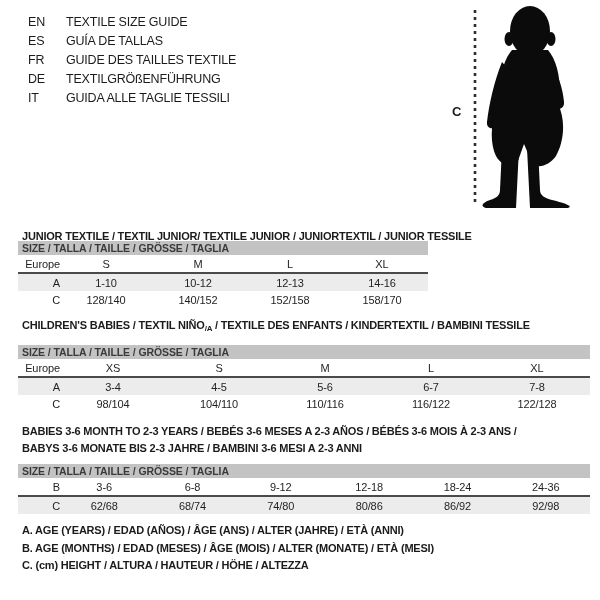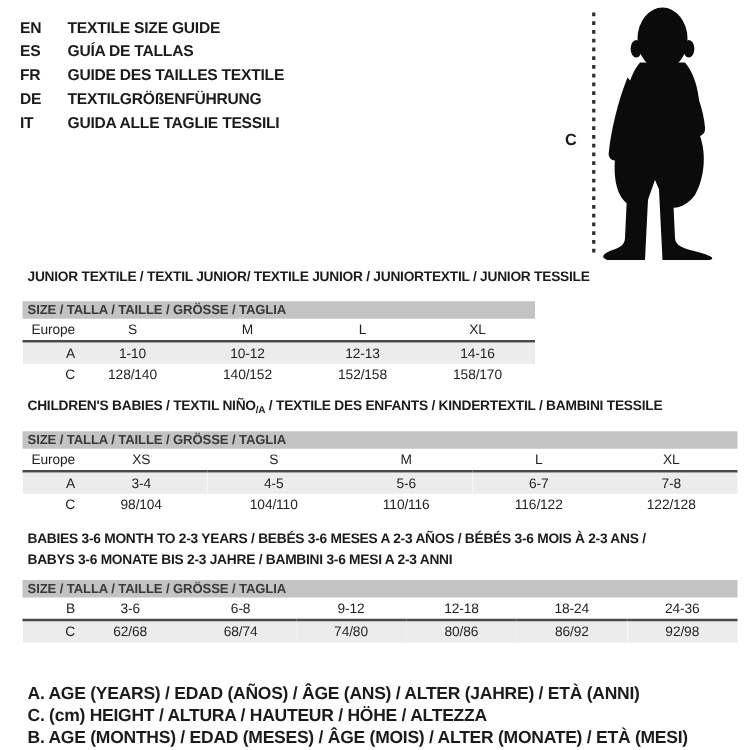--- a/index.html
+++ b/index.html
@@ -3,42 +3,42 @@
 <meta charset="utf-8">
 <style>
   html,body{margin:0;padding:0;background:#fff;}
   .canvas{
     position:relative;width:600px;height:600px;background:#fff;overflow:hidden;
     font-family:"Liberation Sans","DejaVu Sans",sans-serif;
     color:var(--ink,#1b1b1b);
     -webkit-font-smoothing:antialiased;
   }
   
-  .lang-list{position:absolute;left:16px;top:13px;font-weight:bold;font-size:12.5px;line-height:19px;letter-spacing:-0.2px;}
+  .lang-list{position:absolute;left:28px;top:13px;font-weight:normal;font-size:12.5px;line-height:19px;letter-spacing:-0.2px;}
   .lang-row{display:flex;white-space:nowrap;}
   .lang-code{width:38px;flex:0 0 38px;}
   
   .figure{position:absolute;left:450px;top:4px;width:146px;height:206px;}
   .figure svg{position:absolute;left:0;top:0;}
   .c-label{position:absolute;left:2px;top:100px;font-weight:bold;font-size:13px;}
   
   .sec-title{position:absolute;left:22px;font-weight:bold;font-size:11px;letter-spacing:-0.2px;white-space:nowrap;line-height:17px;}
   .sub{font-size:8px;vertical-align:-2px;}
   
   .twrap{position:absolute;left:18px;}
   .size-bar{height:14px;background:var(--bar-bg,#c3c3c3);color:var(--bar-text,#3a3a3a);
     font-size:10.5px;line-height:14px;padding-left:4px;letter-spacing:-0.1px;font-weight:bold;}
   table.size-table{width:100%;border-collapse:collapse;table-layout:fixed;font-size:11px;}
   .size-table td{height:17px;padding:0;text-align:center;color:#1f1f1f;letter-spacing:-0.1px;overflow:hidden;}
   .size-table td.rowlabel{text-align:right;padding-left:4px;}
   .size-table col.labelcol{width:42px;}
   .size-table tr.rule td{border-bottom:2px solid var(--rule,#4a4a4a);}
   .size-table tr.stripe{background:var(--stripe,#ececec);}
   
-  .notes{position:absolute;left:22px;top:546px;font-weight:bold;font-size:14px;line-height:17.5px;letter-spacing:-0.2px;white-space:nowrap;}
+  .notes{position:absolute;left:22px;top:522px;font-weight:bold;font-size:11px;line-height:17.5px;letter-spacing:-0.2px;white-space:nowrap;}
 </style>
 </head>
 <body>
 
 <div class="canvas" style="--bar-bg: #c3c3c3; --bar-text: #3a3a3a; --stripe: #ececec; --rule: #4a4a4a; --ink: #1b1b1b;">
 
   <div class="lang-list">
     <div class="lang-row">
       <span class="lang-code">EN</span>
       <span class="lang-title">TEXTILE SIZE GUIDE</span>
@@ -72,21 +72,21 @@
         <path d="M26,46 C16,58 12,78 13,110 L73,110 C76,78 72,58 62,46 Z"></path>
         <path d="M16,58 C8,78 3,100 1,118 C0,125 9,127 11,120 C15,102 20,82 25,68 Z"></path>
         <path d="M63,56 C72,68 77,86 78,98 C79,106 68,108 67,100 C65,87 60,72 56,61 Z"></path>
         <path d="M12,100 C4,118 4,140 10,152 C16,163 30,167 33,154 L38,140 L44,154 C47,167 62,163 70,152 C78,138 80,116 72,100 Z"></path>
         <path d="M16,144 L14,186 C14,191 11,194 4,196 C-4,199 -6,202 0,204 L30,204 L33,144 Z"></path>
         <path d="M52,144 L54,186 C54,191 58,194 66,196 C78,199 88,202 82,204 L44,204 L41,144 Z"></path>
       </g>
     </svg>
   </div>
 
-  <div class="sec-title" style="top:214px">JUNIOR TEXTILE / TEXTIL JUNIOR/ TEXTILE JUNIOR / JUNIORTEXTIL / JUNIOR TESSILE</div>
+  <div class="sec-title" style="top:228px">JUNIOR TEXTILE / TEXTIL JUNIOR/ TEXTILE JUNIOR / JUNIORTEXTIL / JUNIOR TESSILE</div>
   <div class="twrap" style="top:241px;width:410px">
     <div class="size-bar">SIZE / TALLA / TAILLE / GRÖSSE / TAGLIA</div>
     <table class="size-table">
       <colgroup>
           <col class="labelcol">
           <col>
           <col>
           <col>
           <col>
         </colgroup>
@@ -191,17 +191,17 @@
         <td>80/86</td>
         <td>86/92</td>
         <td>92/98</td>
       </tr>
     </tbody>
       </table>
   </div>
 
   <div class="notes">
     <div>A. AGE (YEARS) / EDAD (AÑOS) / ÂGE (ANS) / ALTER (JAHRE) / ETÀ (ANNI)</div>
+    <div>B. AGE (MONTHS) / EDAD (MESES) / ÂGE (MOIS) / ALTER (MONATE) / ETÀ (MESI)</div>
     <div>C. (cm) HEIGHT / ALTURA / HAUTEUR / HÖHE / ALTEZZA</div>
-    <div>B. AGE (MONTHS) / EDAD (MESES) / ÂGE (MOIS) / ALTER (MONATE) / ETÀ (MESI)</div>
   </div>
 
 </div>
 
 </body></html>

